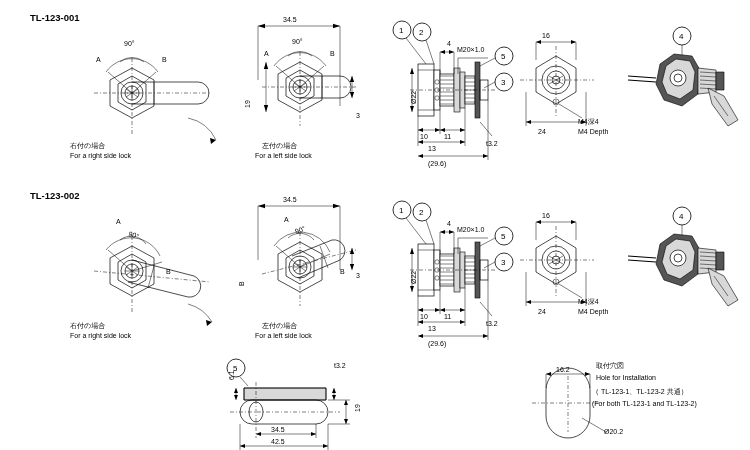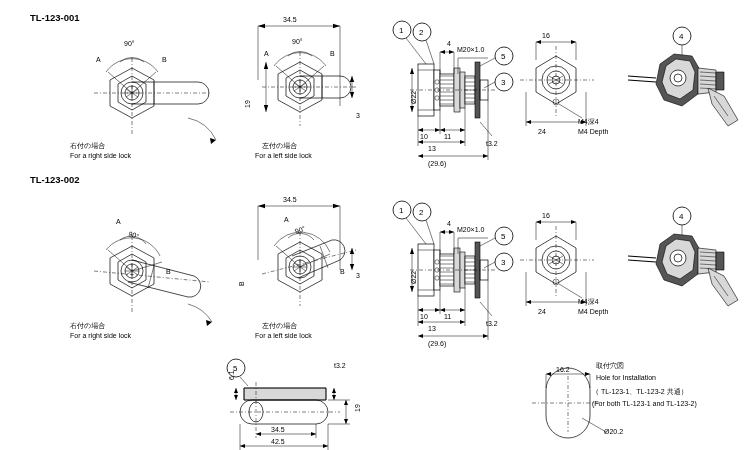--- a/index.html
+++ b/index.html
@@ -248,21 +248,21 @@
         <path class="fillDk" d="M96 46 L104 46 L104 64 L96 64 Z"></path>
       </g>
 
       <g>
         <path class="fillG" d="M88 62 L104 70 L118 94 L108 100 L92 78 Z"></path>
         <path class="lnT" d="M94 70 L108 90"></path>
       </g>
     </svg>
   </div>
 
-  <div class="abs title" style="left:30px;top:174px;">TL-123-002</div>
+  <div class="abs title" style="left:30px;top:190px;">TL-123-002</div>
 
   <div class="abs" style="left:70px;top:200px;">
     <svg width="180" height="150" viewBox="0 0 180 150">
       <path class="ln" d="M40 58 L62 46 L84 58 L84 84 L62 96 L40 84 Z"></path>
       <path class="ln" d="M48 62 L62 54 L76 62 L76 80 L62 88 L48 80 Z"></path>
       <circle class="ln" cx="62" cy="71" r="11"></circle>
       <circle class="ln" cx="62" cy="71" r="7"></circle>
       <path class="lnT" d="M55 71 L69 71 M62 64 L62 78"></path>
       <path class="lnT" d="M56 67 L68 75 M56 75 L68 67"></path>
 

